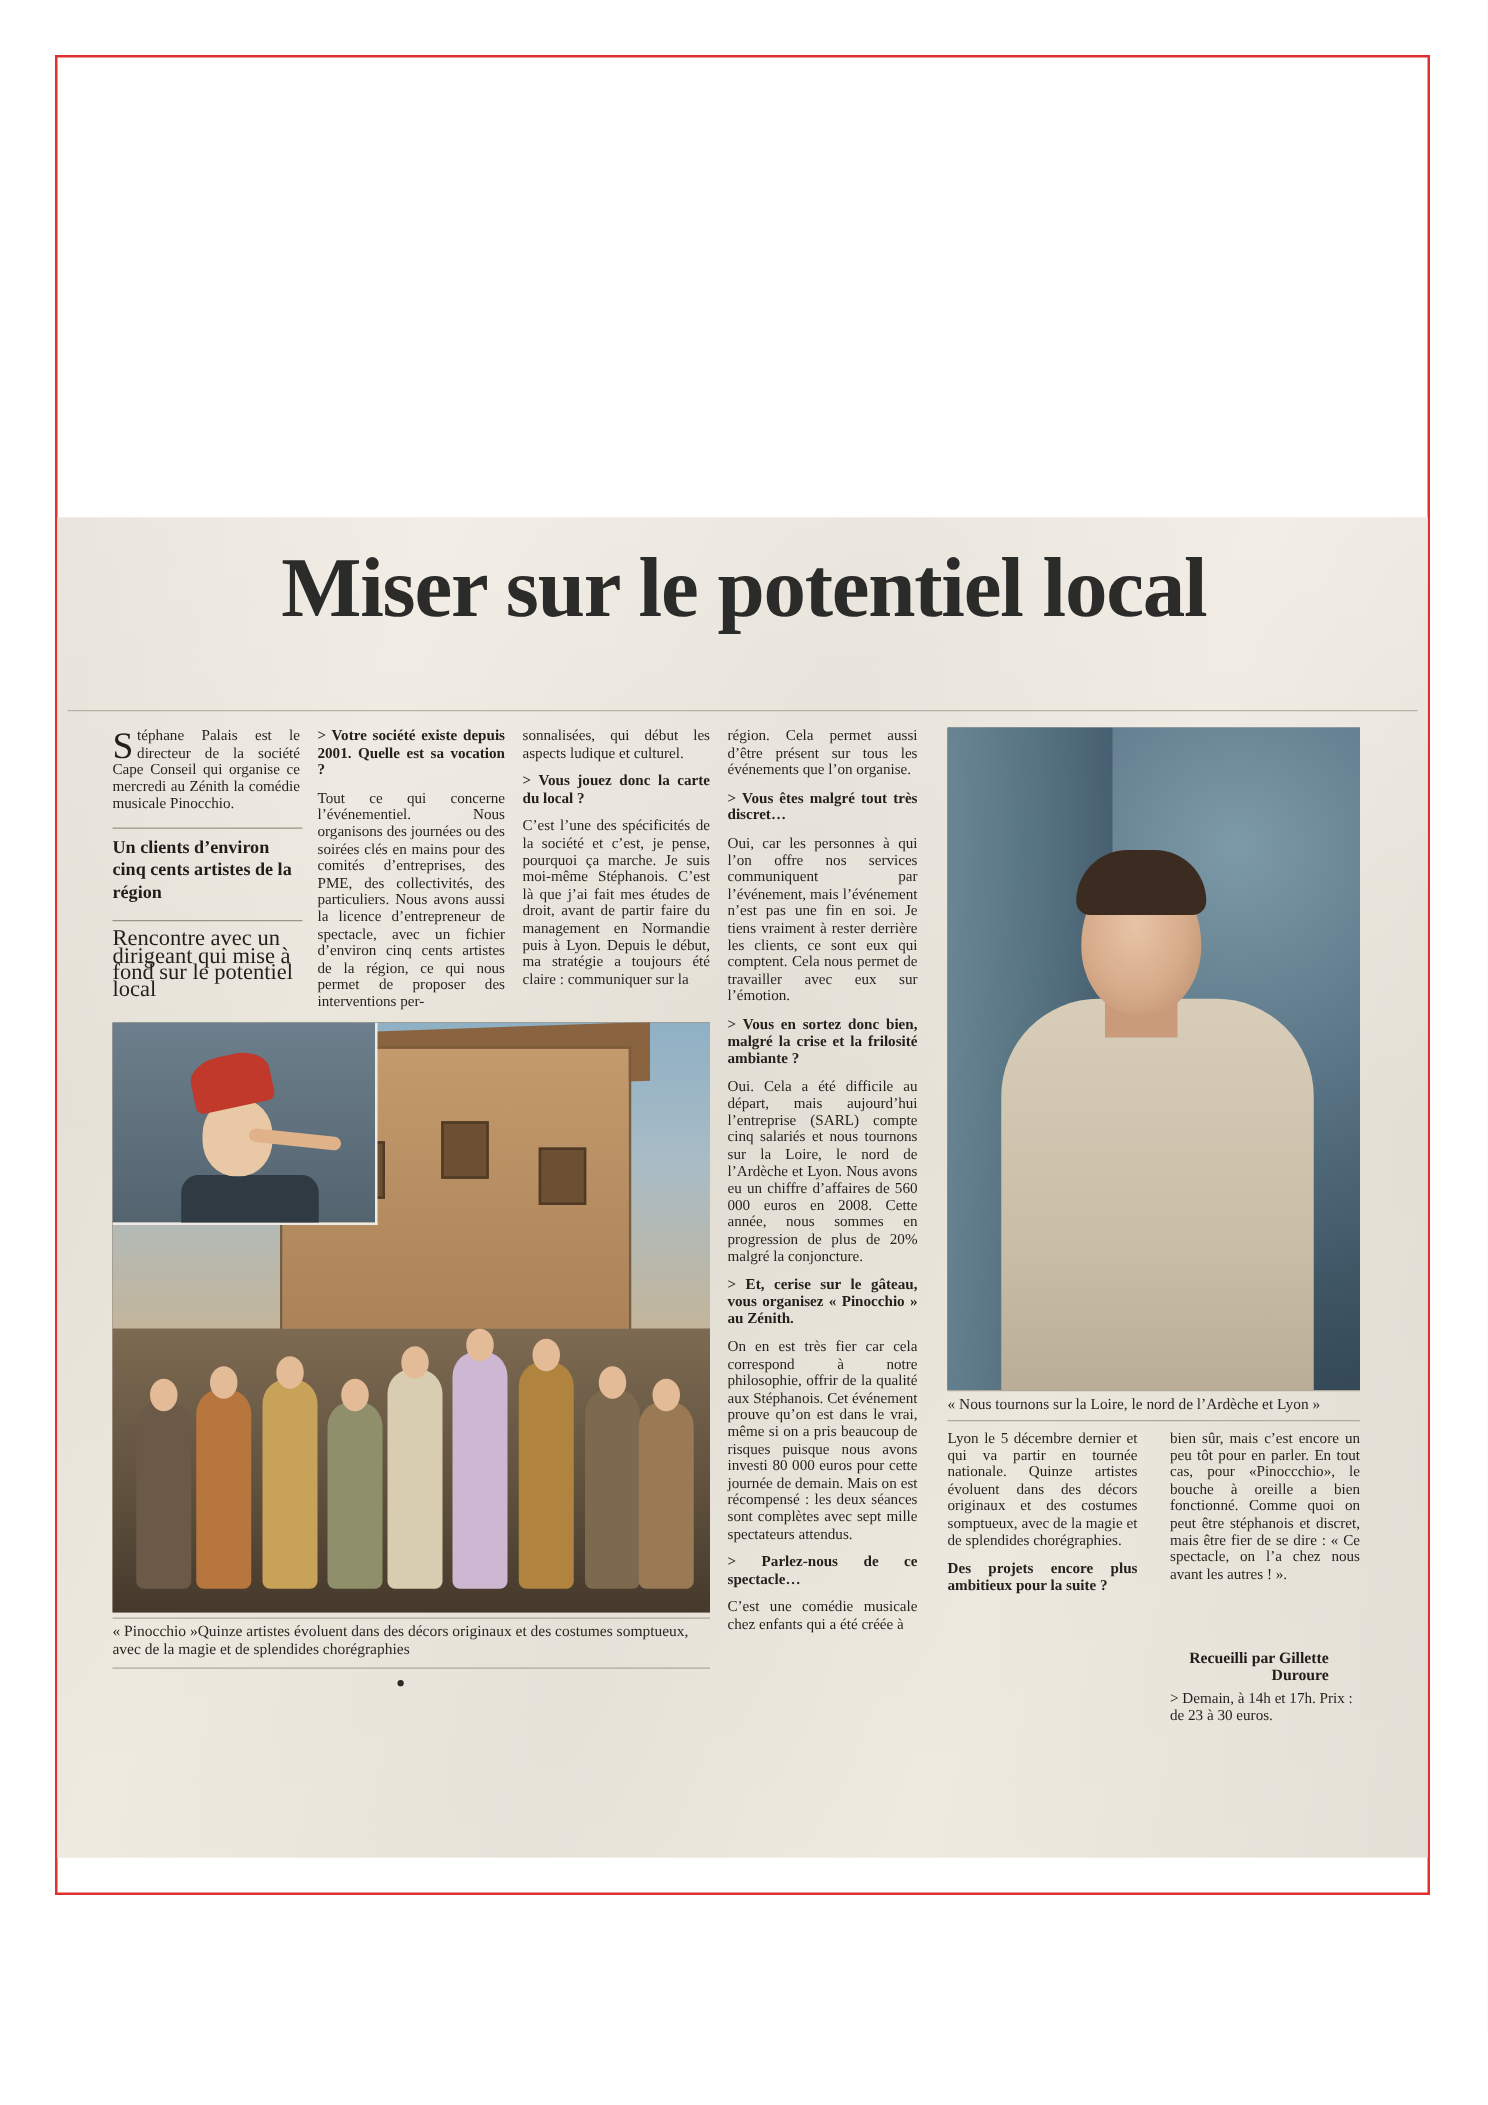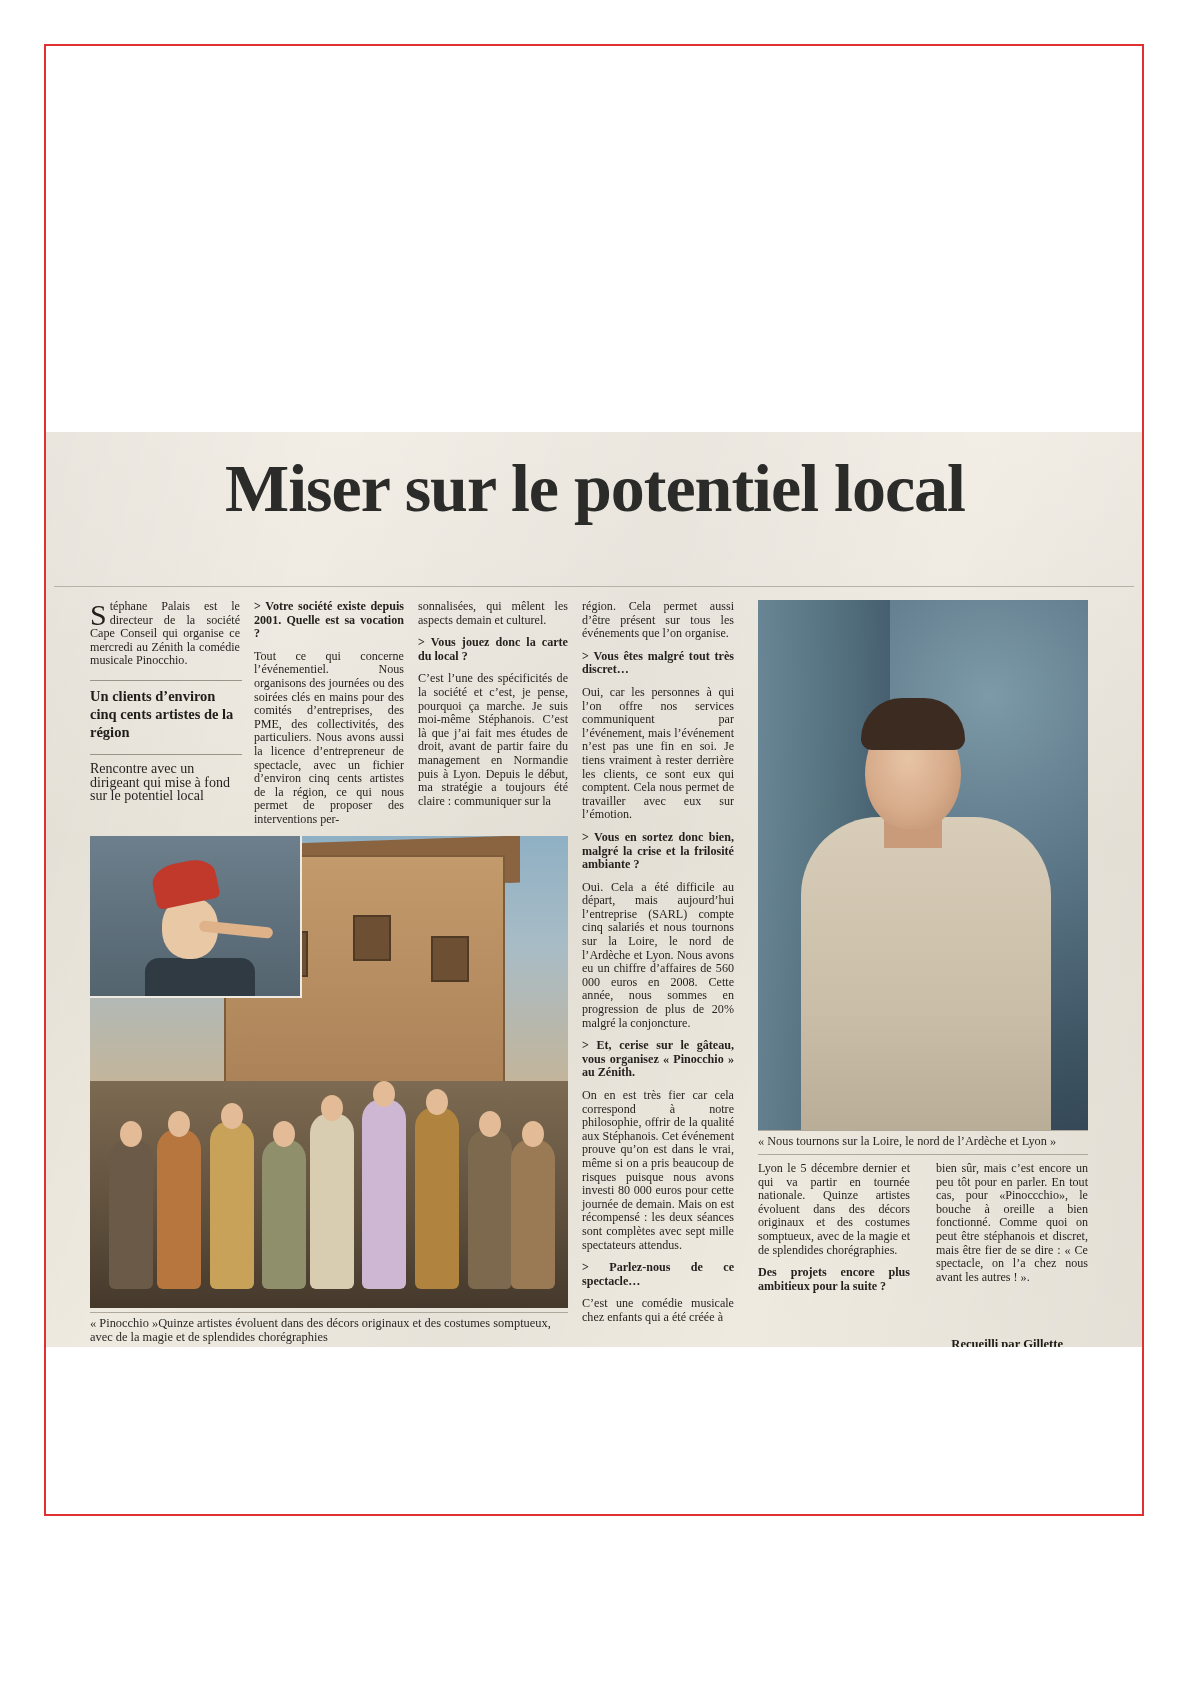--- a/index.html
+++ b/index.html
@@ -25,29 +25,28 @@
     border: 2px solid #e03030;
     box-sizing: border-box;
   }
 
   
   .clipping {
     position: absolute;
     left: 46px;
     top: 414px;
     width: 1096px;
-    height: 915px;
+    height: 1072px;
     background: #efebe2;
     box-sizing: border-box;
     overflow: hidden;
     
     background-image:
       linear-gradient(105deg, rgba(0,0,0,0.035) 0%, rgba(0,0,0,0) 22%, rgba(0,0,0,0.03) 48%, rgba(0,0,0,0) 70%, rgba(0,0,0,0.045) 100%),
       linear-gradient(180deg, #f2eee6 0%, #eae5db 45%, #efeae0 100%);
-    margin-top: 18px;
   }
 
   .headline {
     position: absolute;
     left: 26px;
     top: 18px;
     width: 1046px;
     font-family: "Liberation Serif", serif;
     font-weight: bold;
     font-size: 68px;
@@ -116,21 +115,21 @@
   }
   .subhead-rule-a {
     position: absolute; left: 44px; top: 248px; width: 152px; height: 1px; background: #9b9488;
   }
   .subhead-rule-b {
     position: absolute; left: 44px; top: 322px; width: 152px; height: 1px; background: #9b9488;
   }
   .teaser {
     position: absolute;
     left: 44px; top: 330px; width: 152px;
-    font-size: 14px; line-height: 13.6px; color: #231f1c;
+    font-size: 18px; line-height: 13.6px; color: #231f1c;
   }
 
   
   .photo-portrait {
     position: absolute;
     left: 712px; top: 168px;
     width: 330px; height: 530px;
     overflow: hidden;
     background: #4b6070;
   }
@@ -280,21 +279,21 @@
   <div class="subhead">Un clients d’environ cinq cents artistes de la région</div>
   <div class="subhead-rule-b"></div>
   <div class="teaser">Rencontre avec un dirigeant qui mise à fond sur le potentiel local</div>
 
   <div class="col col2">
     <p class="q">&gt; Votre société existe depuis 2001. Quelle est sa vocation ?</p>
     <p>Tout ce qui concerne l’événementiel. Nous organisons des journées ou des soirées clés en mains pour des comités d’entreprises, des PME, des collectivités, des particuliers. Nous avons aussi la licence d’entrepreneur de spectacle, avec un fichier d’environ cinq cents artistes de la région, ce qui nous permet de proposer des interventions per-</p>
   </div>
 
   <div class="col col3">
-    <p>sonnalisées, qui mêlent les aspects demain et culturel.</p>
+    <p>sonnalisées, qui début les aspects ludique et culturel.</p>
     <p class="q">&gt; Vous jouez donc la carte du local ?</p>
     <p>C’est l’une des spécificités de la société et c’est, je pense, pourquoi ça marche. Je suis moi-même Stéphanois. C’est là que j’ai fait mes études de droit, avant de partir faire du management en Normandie puis à Lyon. Depuis le début, ma stratégie a toujours été claire : communiquer sur la</p>
   </div>
 
   <div class="col col4">
     <p>région. Cela permet aussi d’être présent sur tous les événements que l’on organise.</p>
     <p class="q">&gt; Vous êtes malgré tout très discret…</p>
     <p>Oui, car les personnes à qui l’on offre nos services communiquent par l’événement, mais l’événement n’est pas une fin en soi. Je tiens vraiment à rester derrière les clients, ce sont eux qui comptent. Cela nous permet de travailler avec eux sur l’émotion.</p>
     <p class="q">&gt; Vous en sortez donc bien, malgré la crise et la frilosité ambiante ?</p>
     <p>Oui. Cela a été difficile au départ, mais aujourd’hui l’entreprise (SARL) compte cinq salariés et nous tournons sur la Loire, le nord de l’Ardèche et Lyon. Nous avons eu un chiffre d’affaires de 560 000 euros en 2008. Cette année, nous sommes en progression de plus de 20% malgré la conjoncture.</p>

